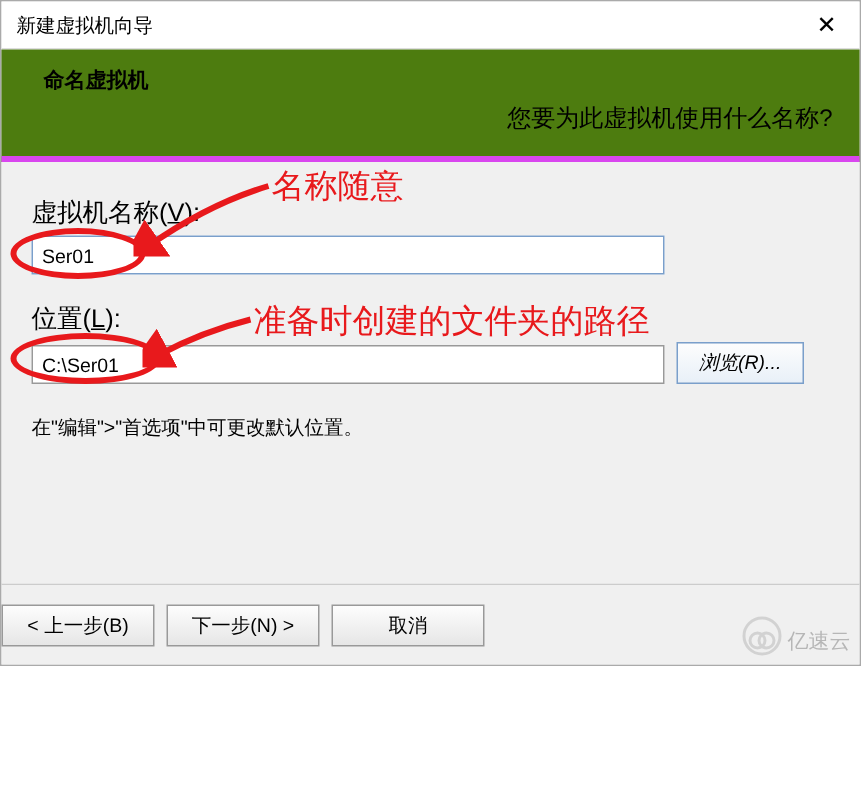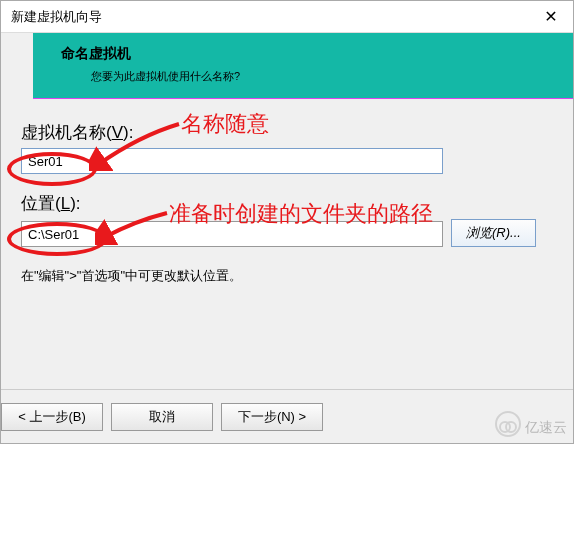--- a/index.html
+++ b/index.html
@@ -35,33 +35,33 @@
       width: 44px;
       height: 30px;
       display: flex;
       align-items: center;
       justify-content: center;
       font-size: 16px;
       font-family: Arial, sans-serif;
       cursor: default;
     }
     .header {
-      background: #14b8a6;
+      background: #4d7c0f;
       padding: 12px 18px 14px 28px;
-      border-bottom: 1px solid #d946ef;
-      margin-left: 32px;
+      border-bottom: 4px solid #d946ef;
     }
     .header .h1 {
       font-weight: bold;
       font-size: 14px;
       margin-bottom: 6px;
     }
     .header .h2 {
-      font-size: 11px;
+      font-size: 16px;
       padding-left: 30px;
+      text-align: right;
     }
     .content {
       flex: 1;
       background: #f0f0f0;
       padding: 22px 20px 10px 20px;
       position: relative;
     }
     .field-label {
       font-size: 17px;
       margin-bottom: 4px;
@@ -212,22 +212,22 @@
         </button>
       </div>
     </div>
 
     <div class="hint">在"编辑"&gt;"首选项"中可更改默认位置。</div>
 
   </div>
 
   <div class="footer">
     <button><span>&lt; 上一步(B)</span></button>
+    <button><span>下一步(N) &gt;</span></button>
     <button><span>取消</span></button>
-    <button><span>下一步(N) &gt;</span></button>
   </div>
 
   <div class="ellipse ell-name"></div>
   <div class="ellipse ell-loc"></div>
   <div class="ann-text ann-loc">准备时创建的文件夹的路径</div>
   <div class="ann-text ann-name">名称随意</div>
 
   <svg class="arrow" style="left:88px;top:115px;" width="100" height="55">
     <defs>
       <marker id="ah1" markerWidth="8" markerHeight="8" refX="2" refY="4" orient="auto">

